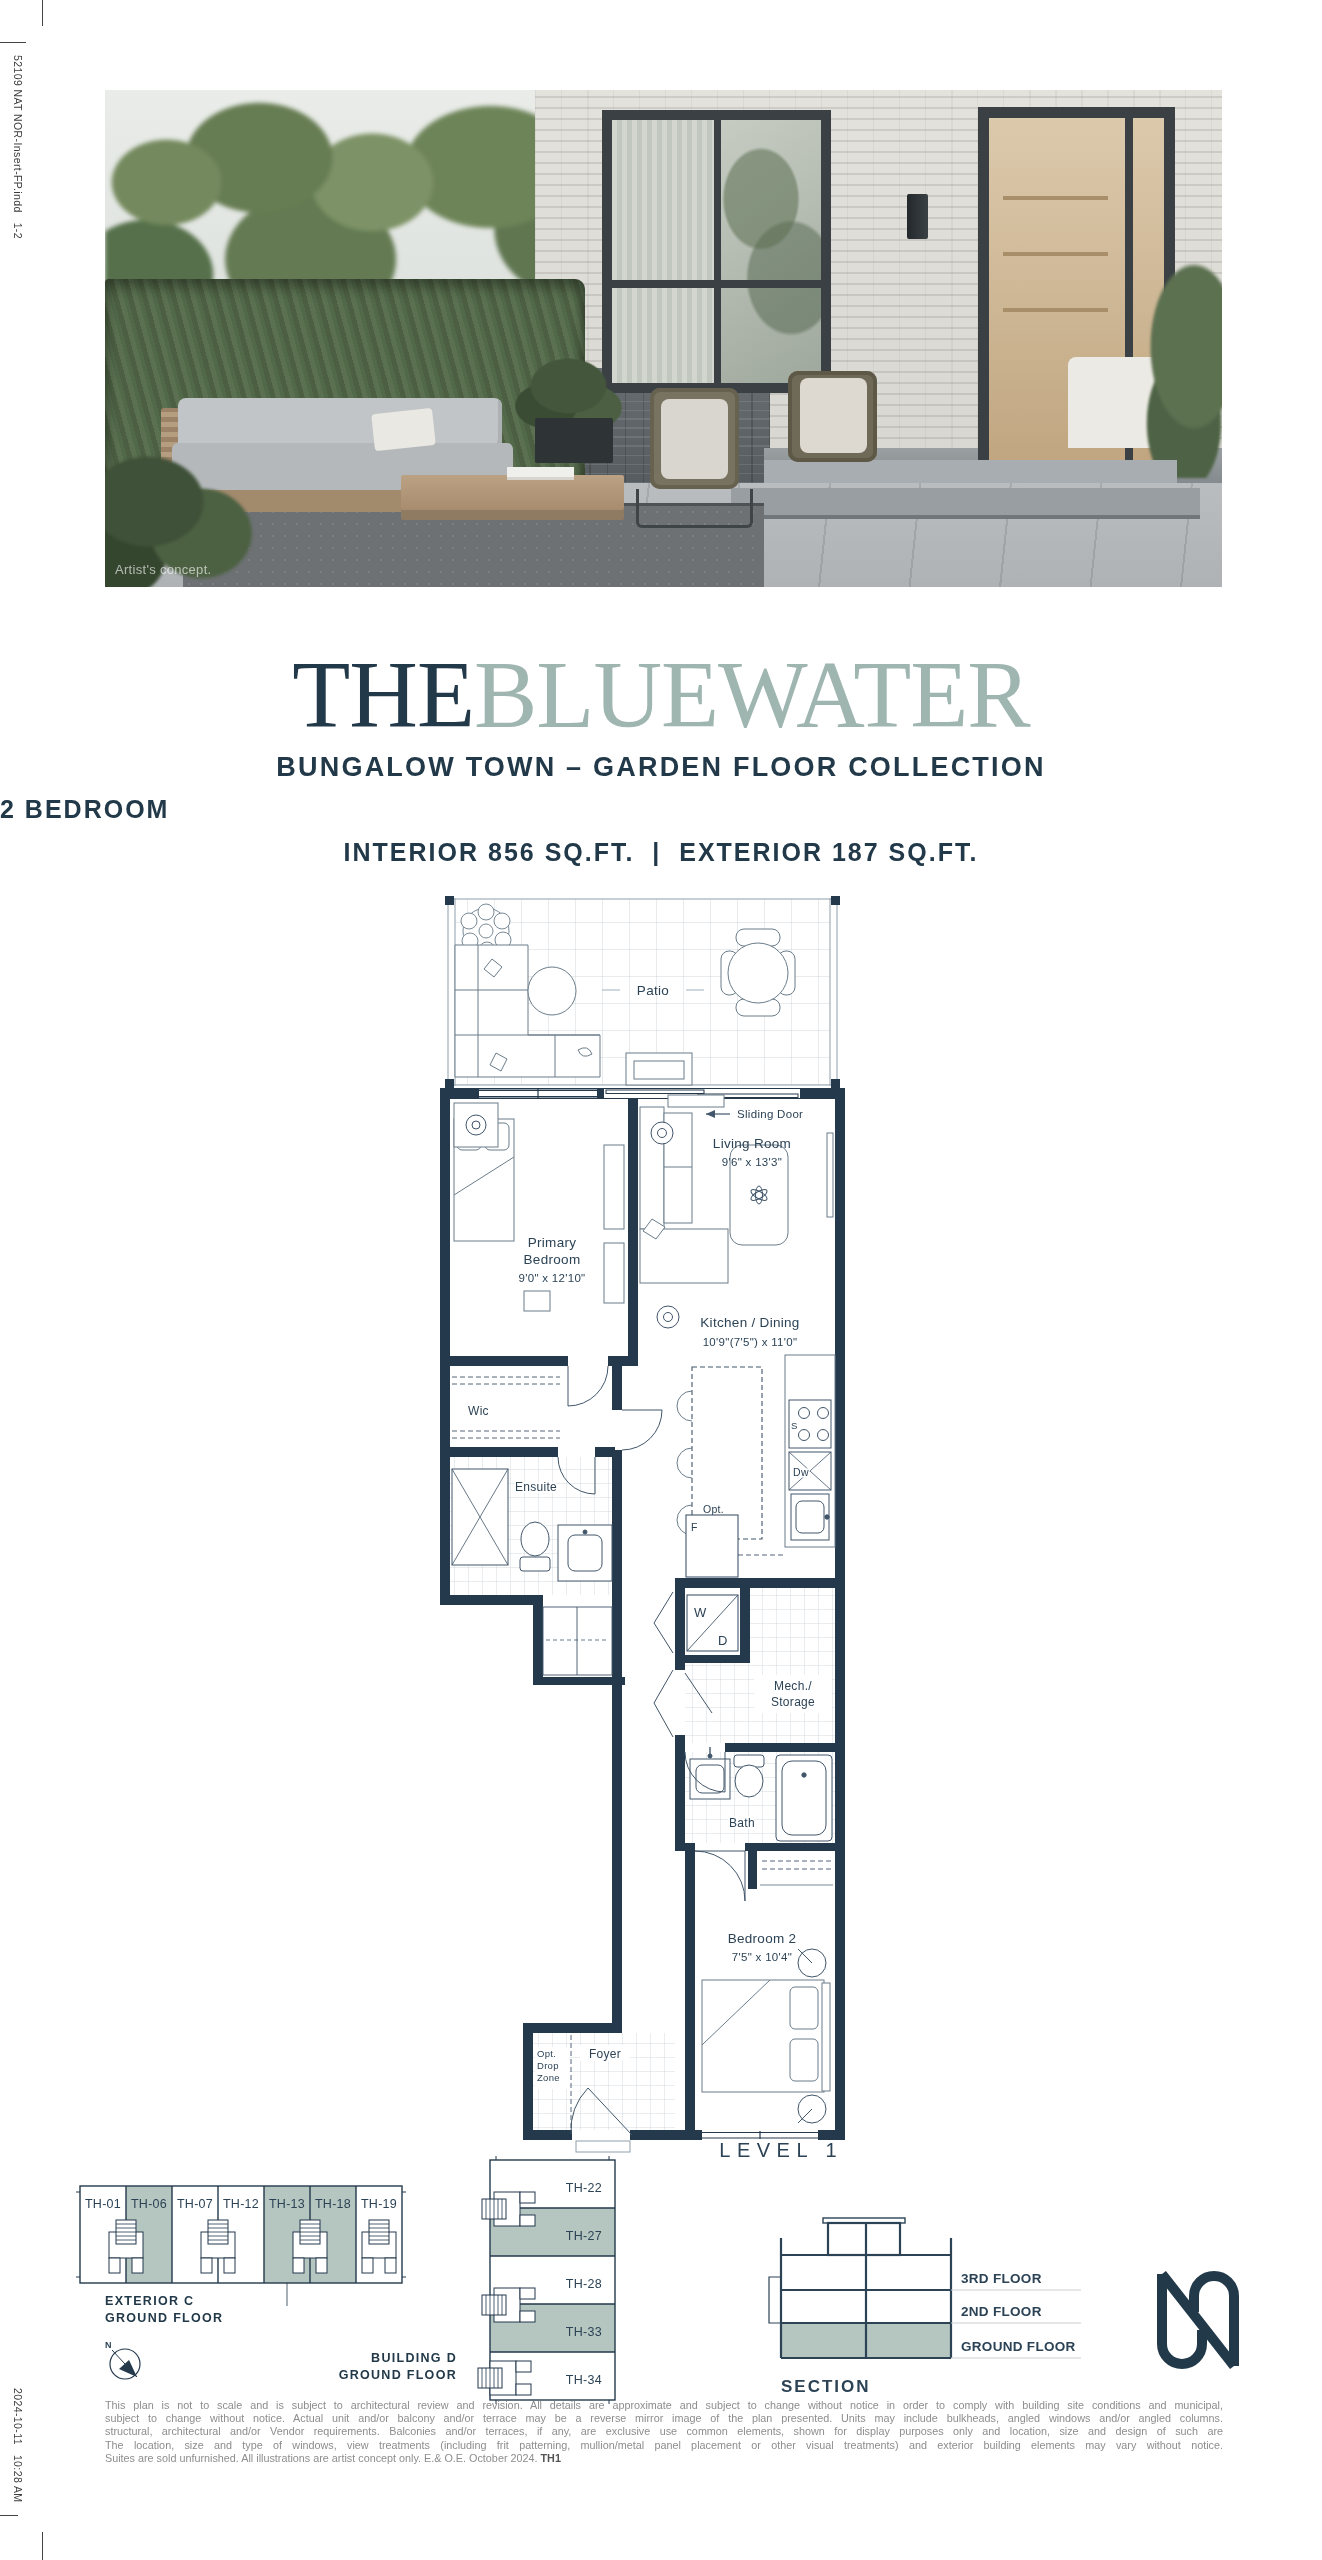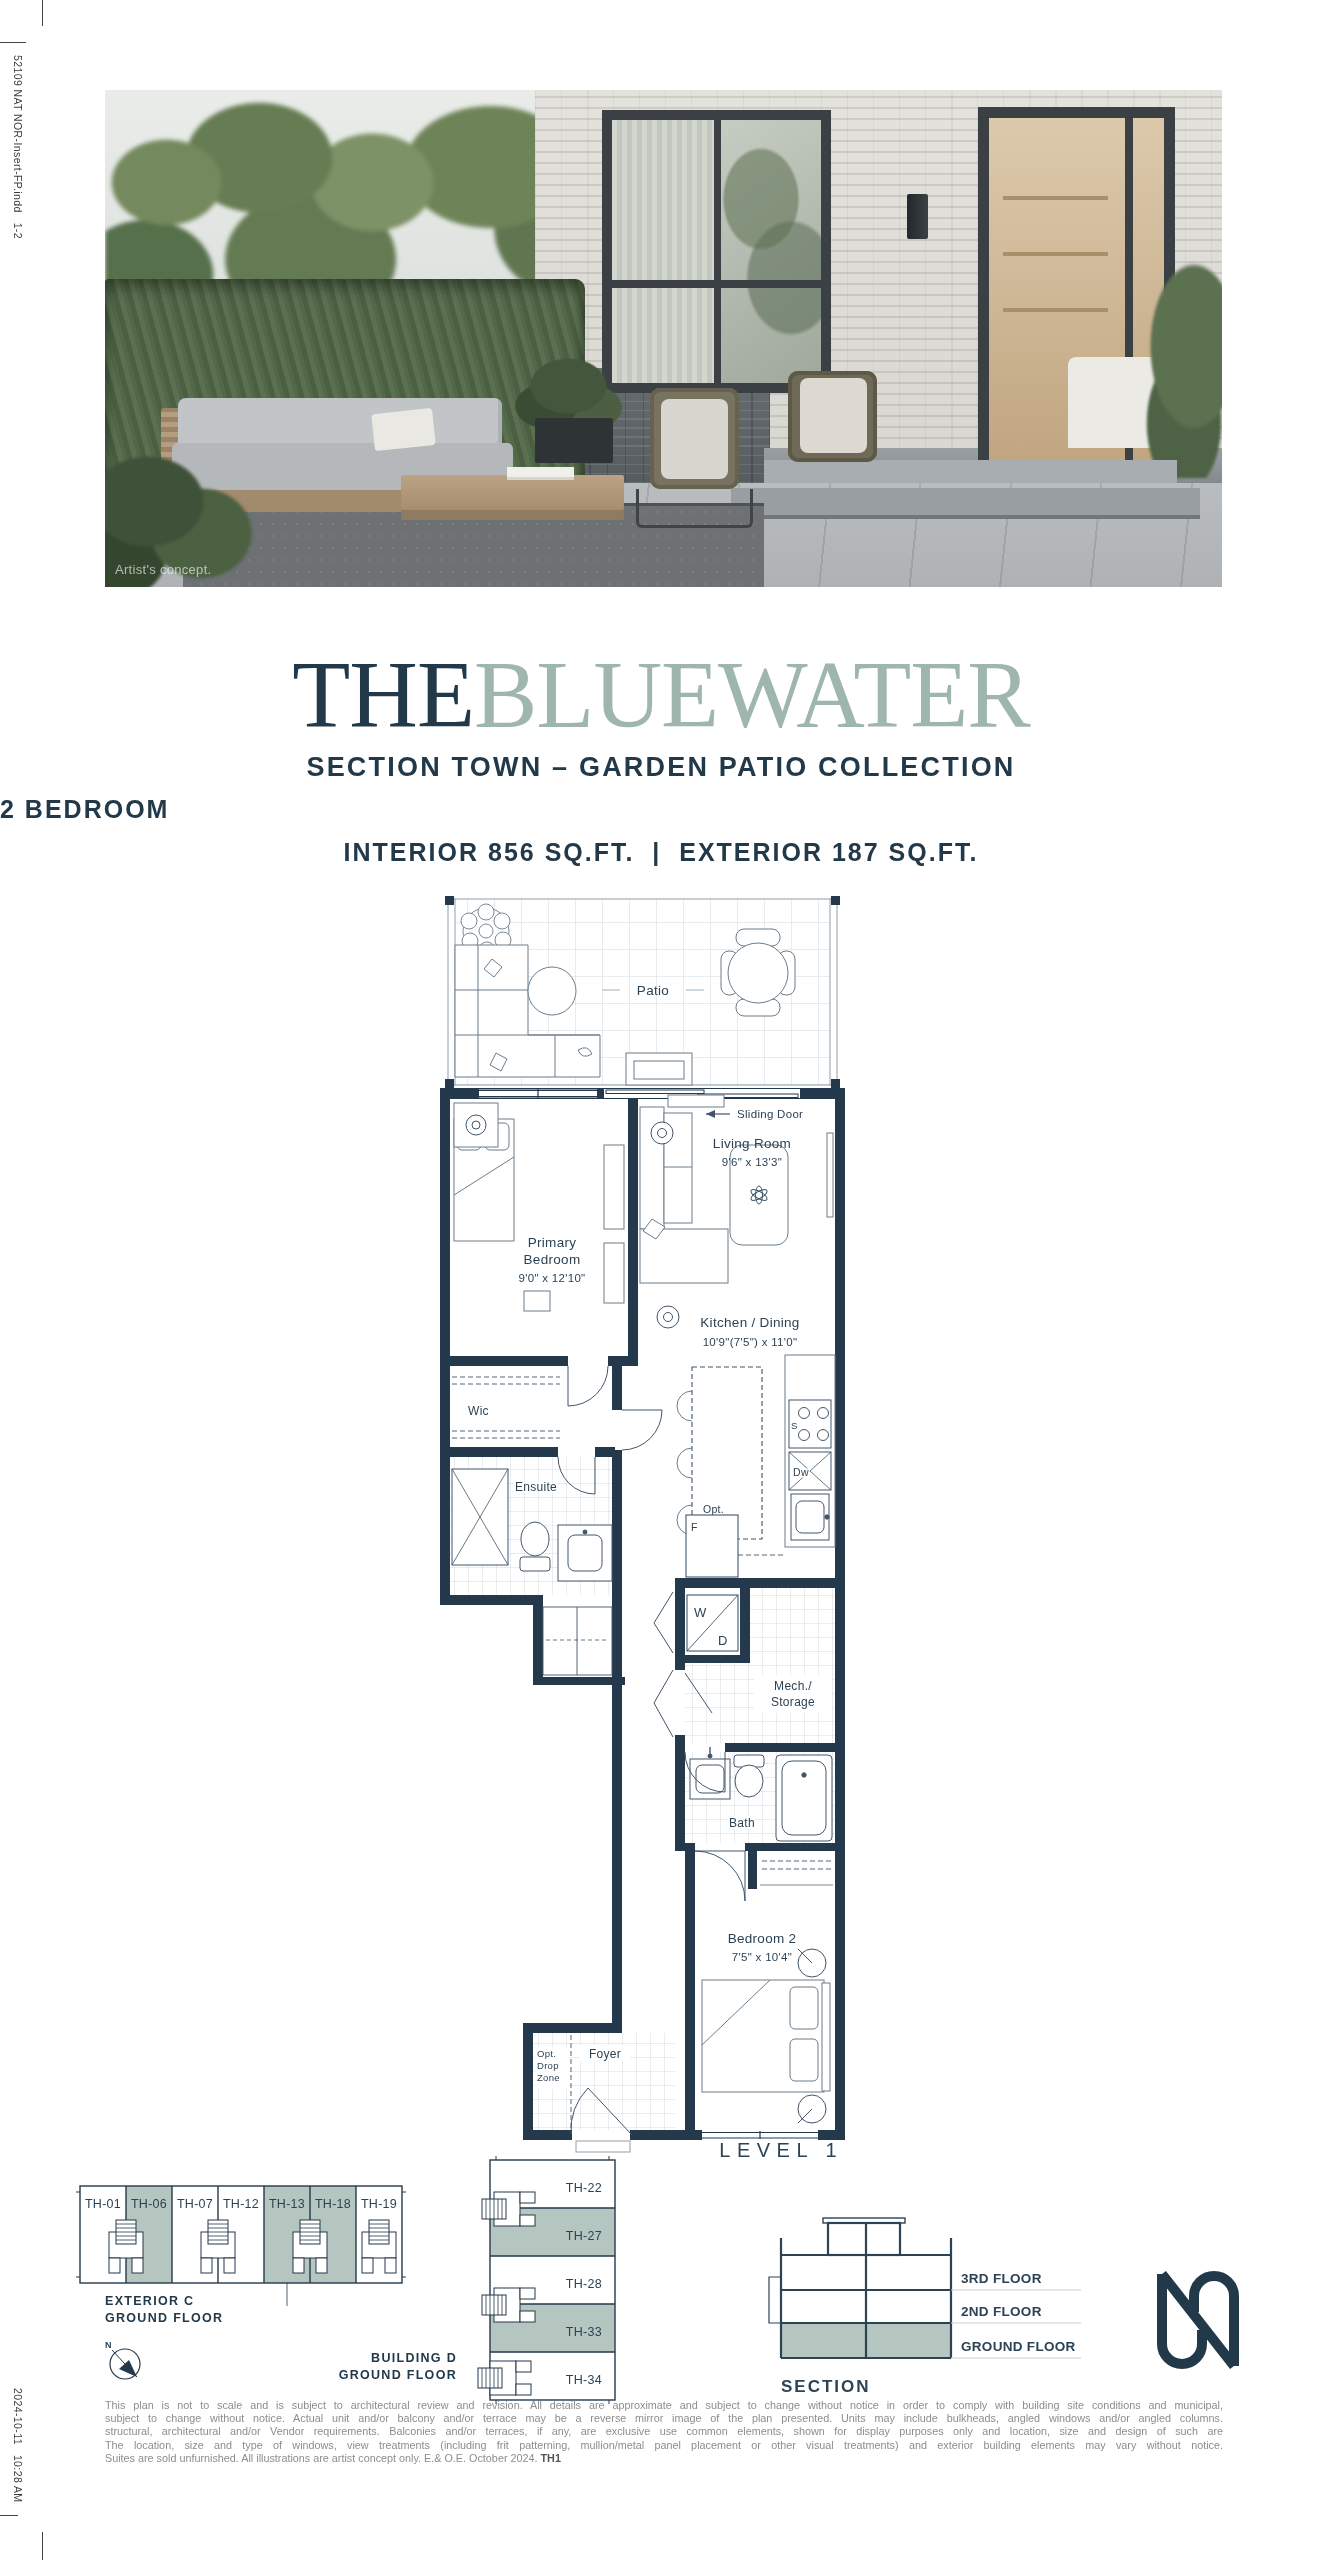--- a/index.html
+++ b/index.html
@@ -183,21 +183,21 @@
     <div class="back"></div>
     <div class="cush"></div>
   </div>
   <div class="ph lplants"></div>
   <div class="ph caption">Artist's concept.</div>
 </div>
 
 <div class="brand">
   <span class="t1">THE</span><span class="t2">BLUEWATER</span>
 </div>
-<div class="sub1">SECTION TOWN – GARDEN PATIO COLLECTION</div>
+<div class="sub1">BUNGALOW TOWN – GARDEN FLOOR COLLECTION</div>
 <div class="sub2">2 BEDROOM</div>
 <div class="sub3">INTERIOR 856 SQ.FT.  |  EXTERIOR 187 SQ.FT.</div>
 
 <svg class="abs" style="left:440px;top:895px;" width="405" height="1268" viewBox="0 0 405 1268">
   <defs>
     <pattern id="pgrid" width="27" height="27" patternUnits="userSpaceOnUse">
       <path d="M27 0H0V27" fill="none" stroke="#c7cfd5" stroke-width="0.8"></path>
     </pattern>
     <pattern id="tgrid" width="14" height="14" patternUnits="userSpaceOnUse">
       <path d="M14 0H0V14" fill="none" stroke="#c2ccd3" stroke-width="0.7"></path>

